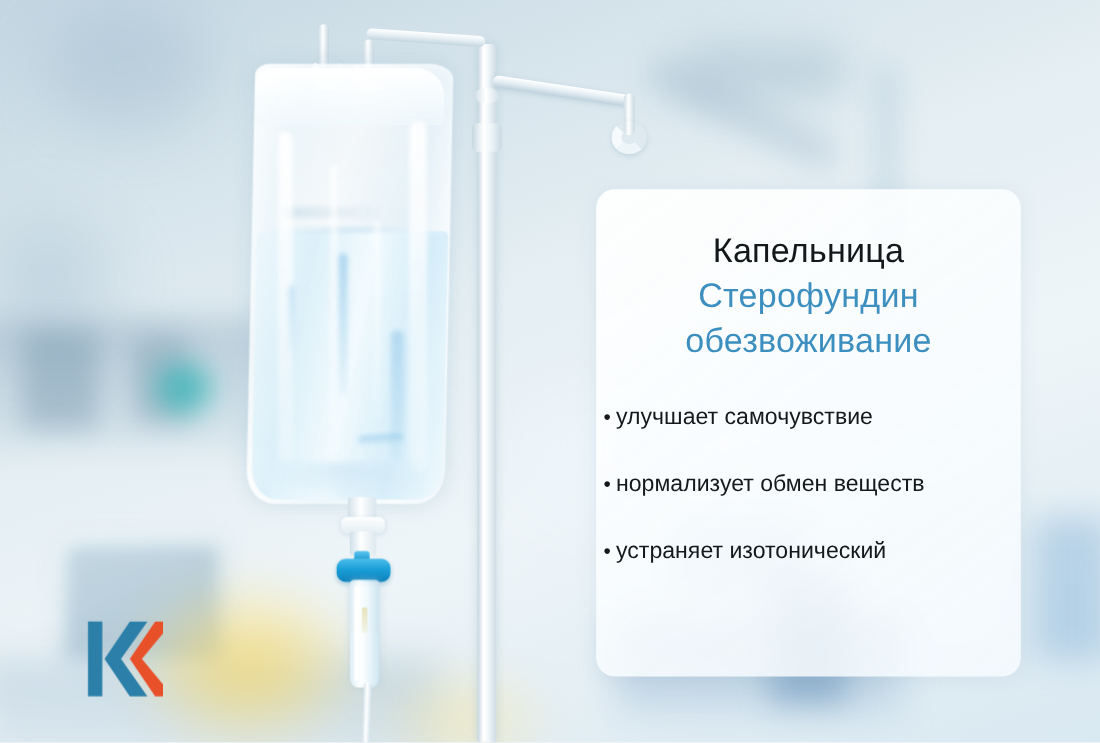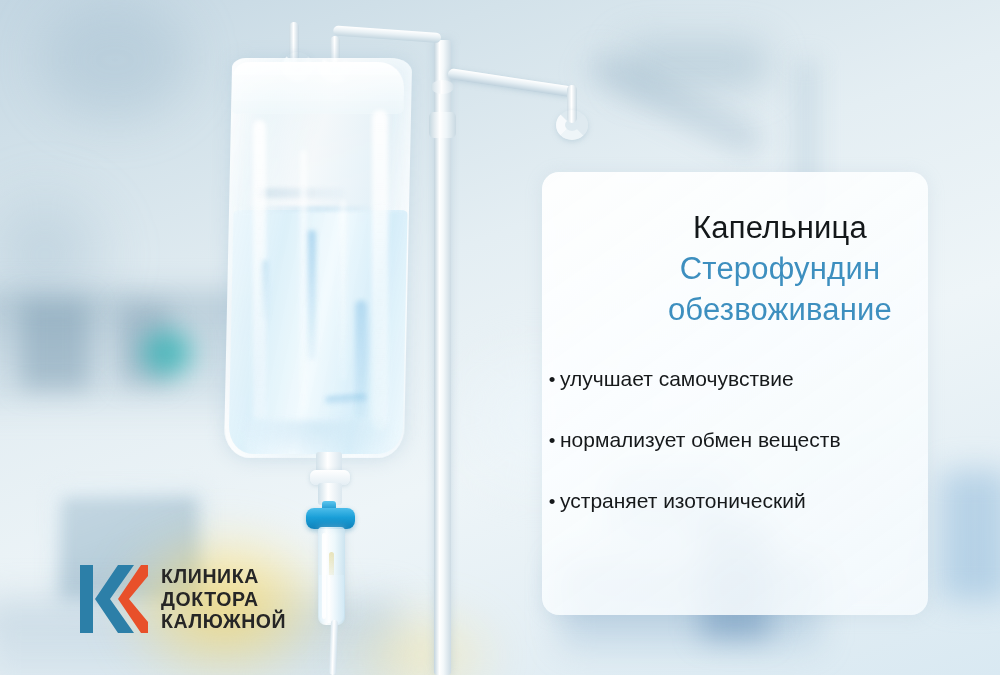--- a/index.html
+++ b/index.html
@@ -438,21 +438,20 @@
     position: absolute;
     inset: 0;
     padding: 0;
   }
 
   .title-wrap {
     position: absolute;
     left: 0; top: 36px;
     width: 386px;
     text-align: center;
-    padding-left: 45px;
   }
   .title-main {
     font-size: 31px;
     line-height: 40px;
     color: #14181a;
     font-weight: 400;
     letter-spacing: .2px;
   }
   .title-drug {
     font-size: 31px;
@@ -601,20 +600,15 @@
   <div class="logo">
     <div class="logo-mark">
       <svg viewBox="0 0 70 78" width="70" height="78" aria-hidden="true">
 
         <rect x="2" y="5" width="13" height="68" fill="#2C7FA8"></rect>
         <polygon points="17,39 40,5 56,5 32,39 56,73 40,73" fill="#2C7FA8"></polygon>
 
         <polygon points="40,39 63,5 70,5 70,16 51,39 70,62 70,73 63,73" fill="#E8502A"></polygon>
       </svg>
     </div>
-    <div class="logo-text">
-      <div class="logo-line">КЛИНИКА</div>
-      <div class="logo-line">ДОКТОРА</div>
-      <div class="logo-line">КАЛЮЖНОЙ</div>
-    </div>
   </div>
 
 </div>
 
 </body></html>

